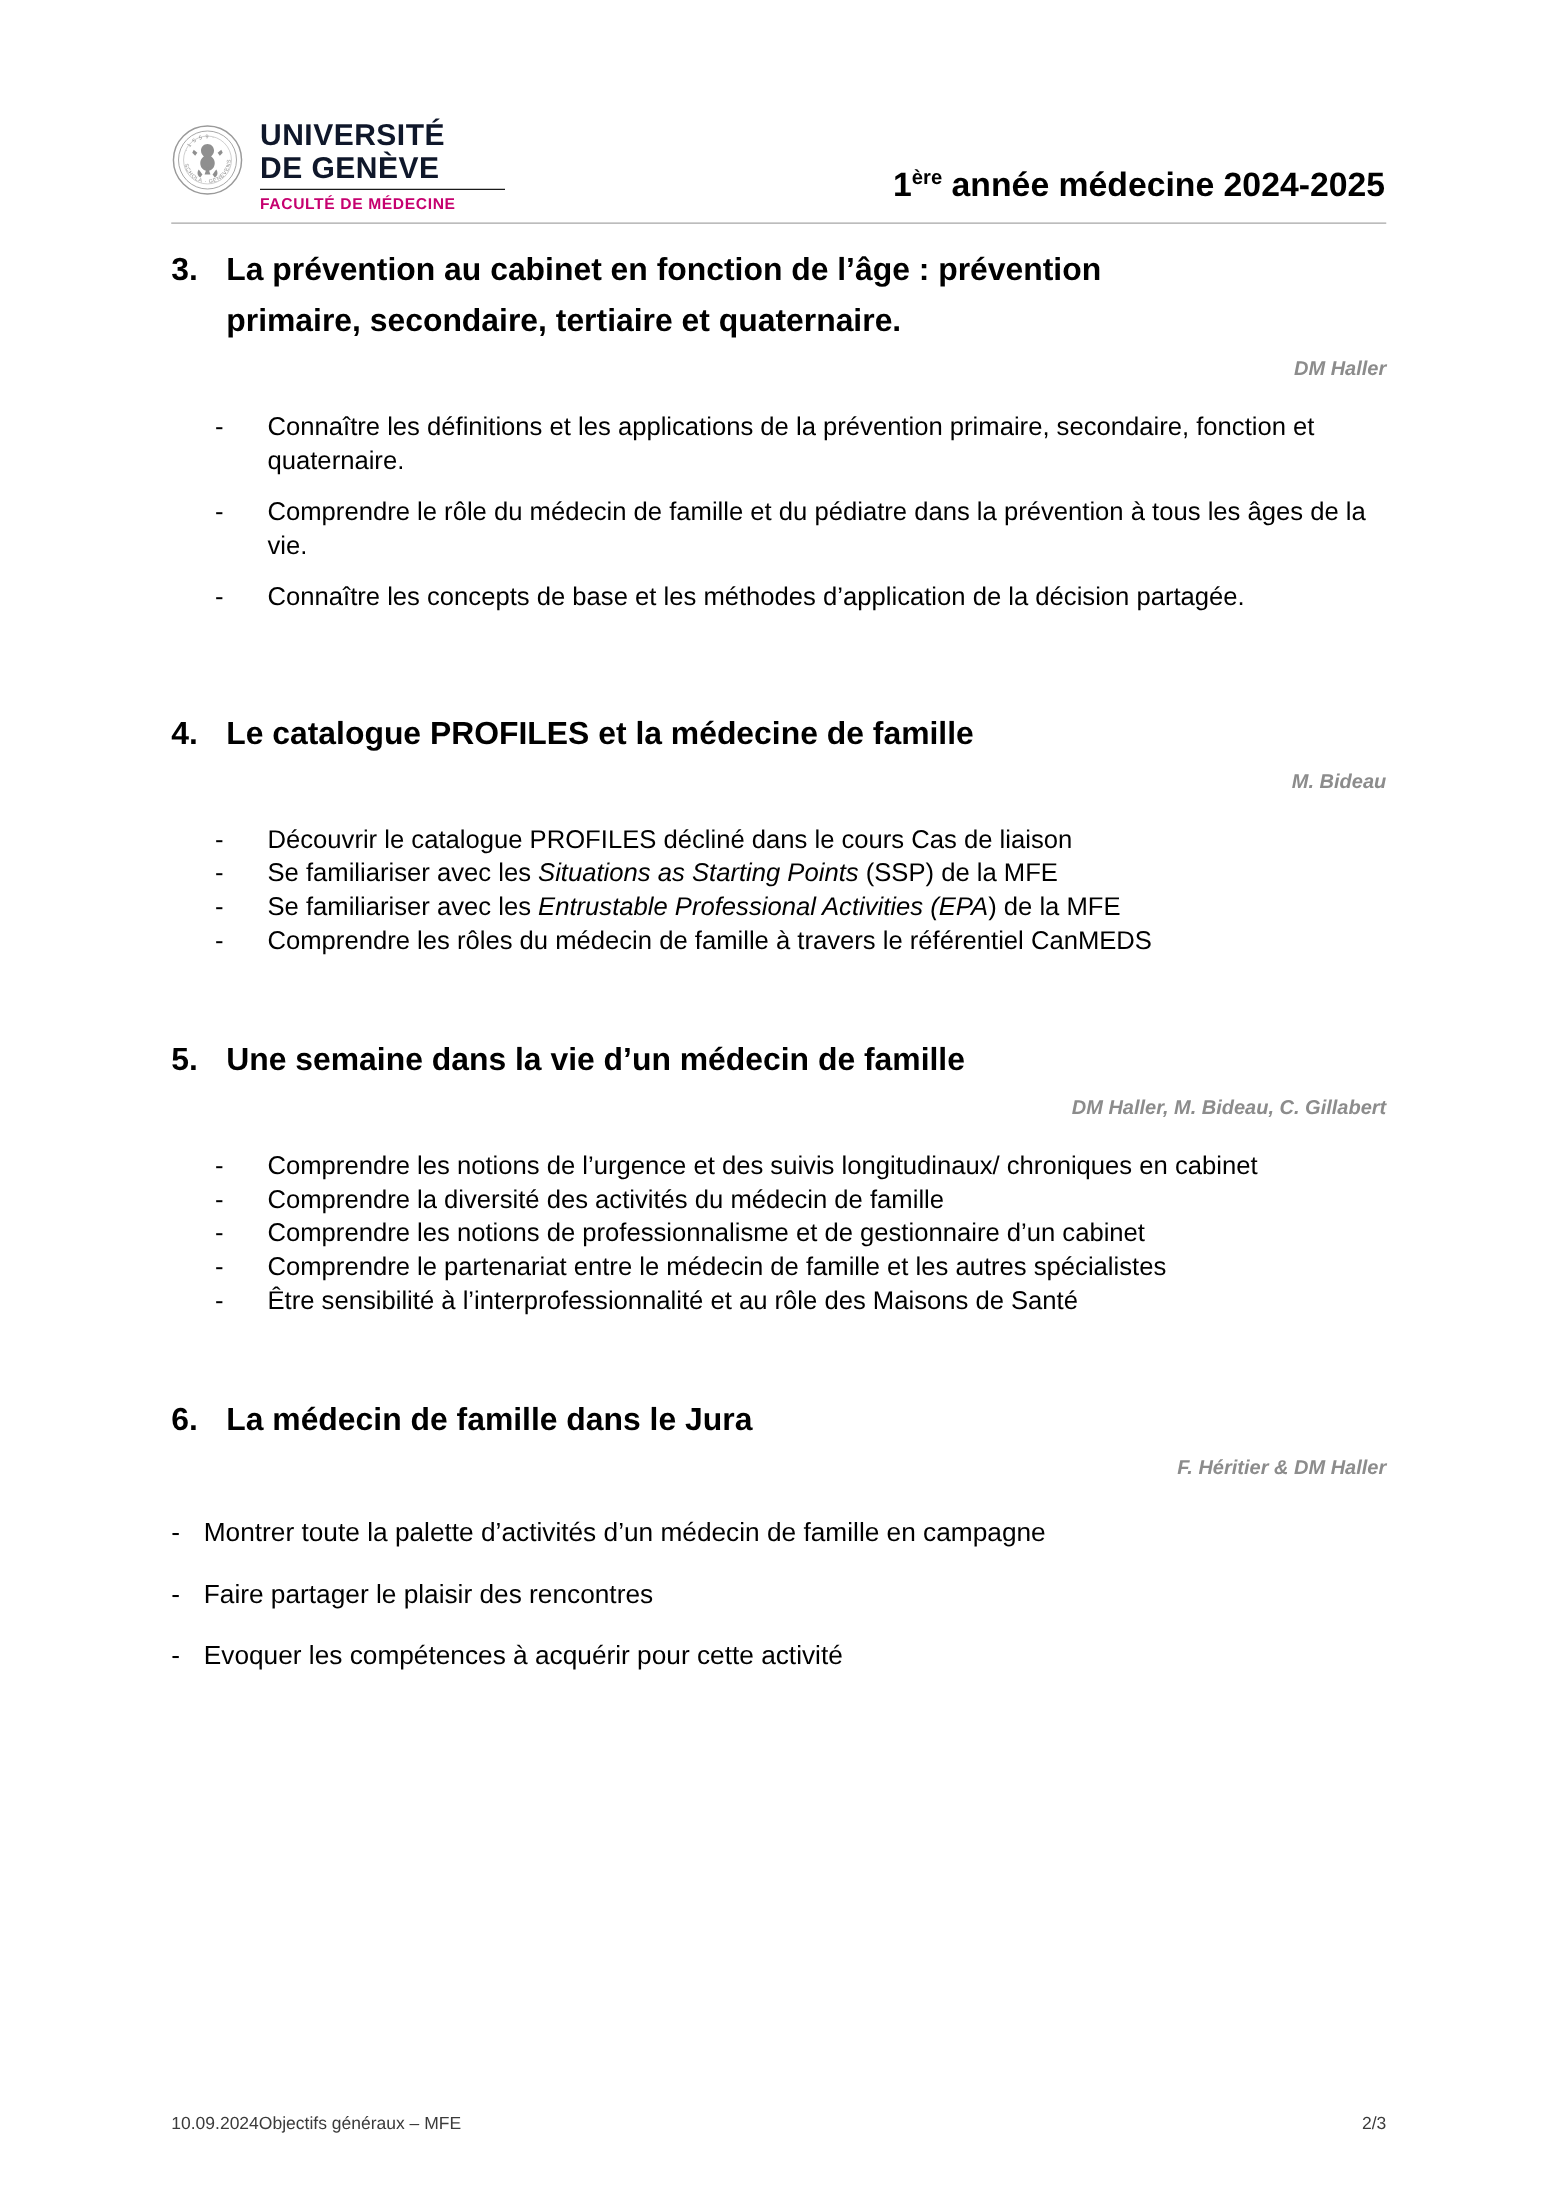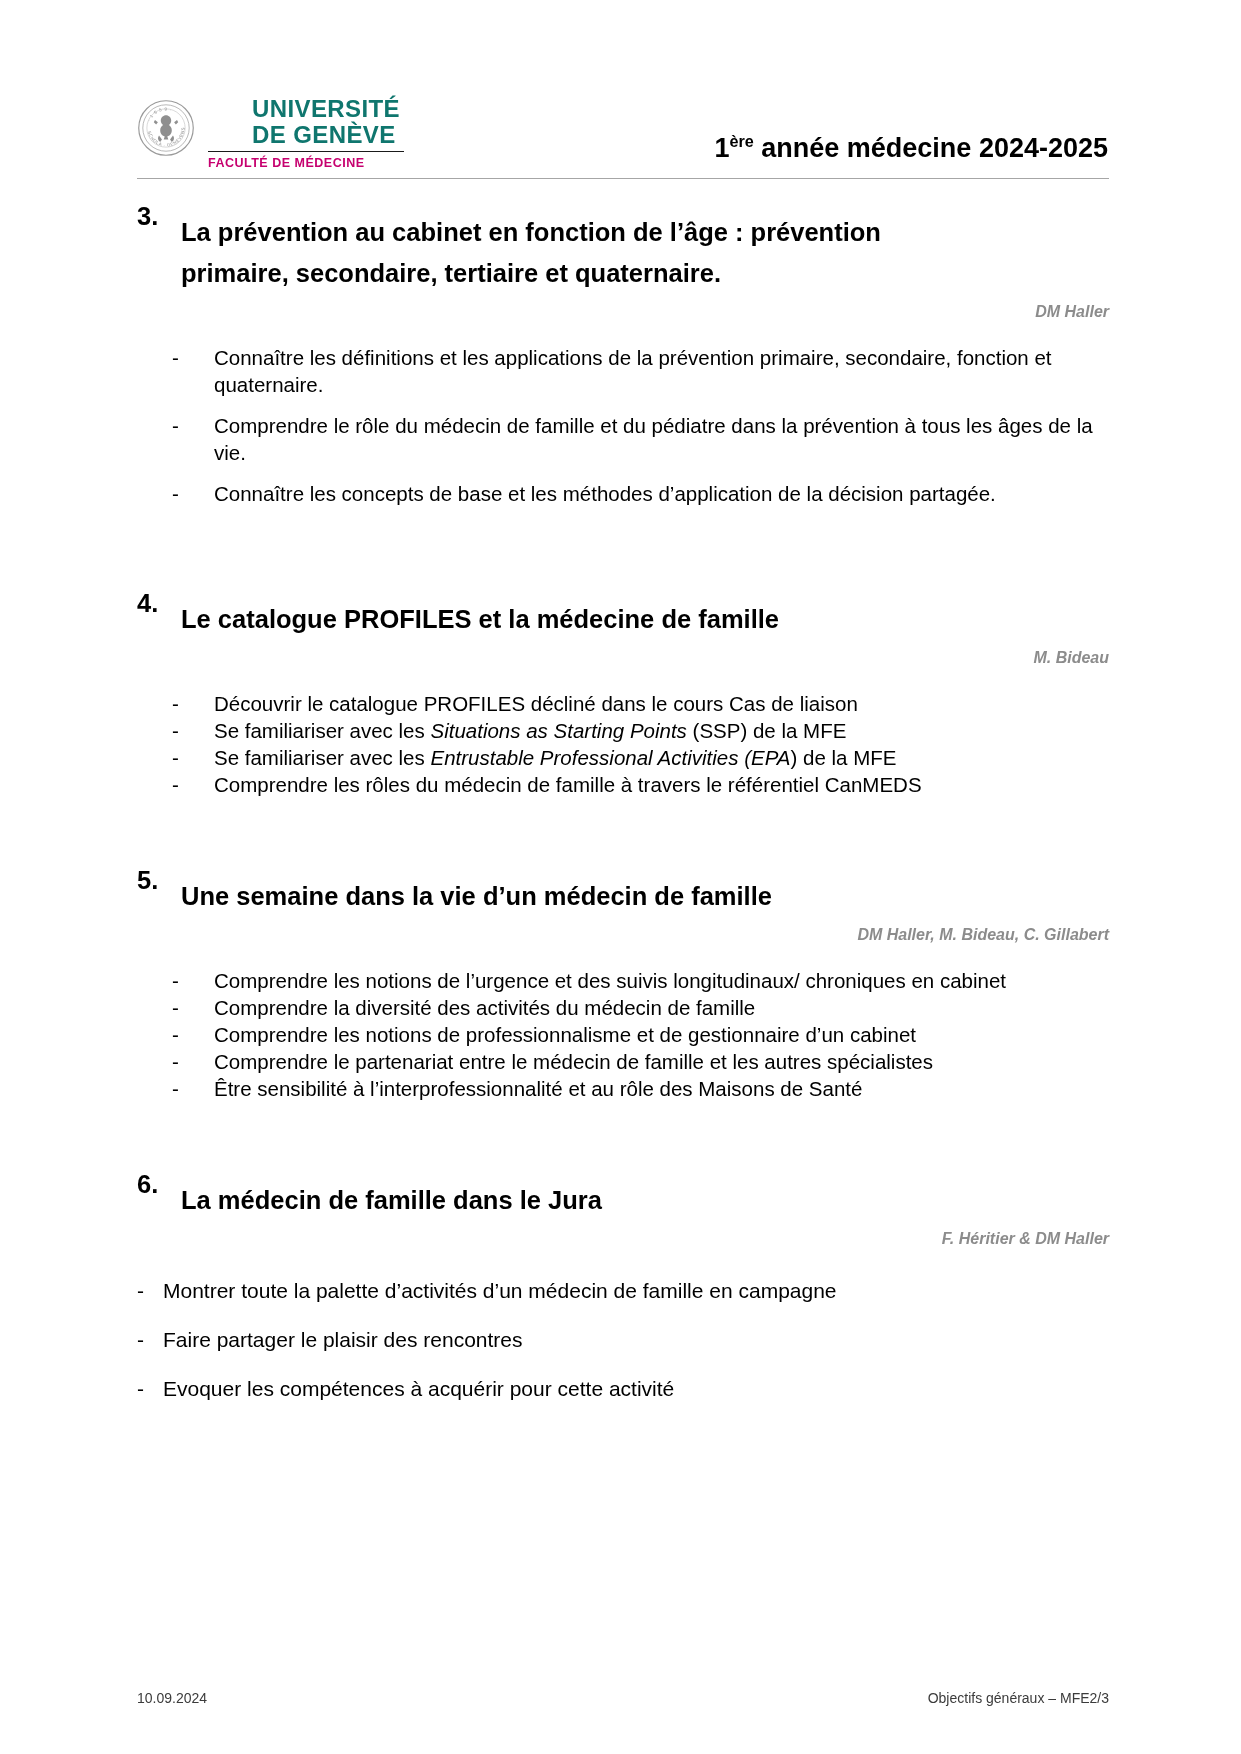--- a/index.html
+++ b/index.html
@@ -49,22 +49,21 @@
   }
   .logo-text {
     display: block;
   }
   .logo-line1, .logo-line2 {
     font-family: "Liberation Sans", sans-serif;
     font-weight: bold;
     font-size: 24px;
     letter-spacing: 0.4px;
     line-height: 26px;
-    color: #0f766e;
-    margin-left: 44px;
+    color: #0f172a;
   }
   .logo-rule {
     border-bottom: 1.6px solid #1a1a1a;
     width: 196px;
     margin-top: 3px;
     margin-bottom: 4px;
   }
   .logo-faculty {
     font-family: "Liberation Sans", sans-serif;
     font-weight: bold;
@@ -115,21 +114,20 @@
     line-height: 41px;
     color: #000;
   }
   .sec-num {
     width: 44px;
     flex: 0 0 44px;
   }
   .sec-title {
     flex: 1 1 auto;
     max-width: 800px;
-    margin-top: 16px;
   }
   .sec-author {
     font-family: "Liberation Sans", sans-serif;
     font-weight: bold;
     font-style: italic;
     font-size: 16px;
     color: #8c8c8c;
     margin-top: 8px;
     margin-left: 0px;
     line-height: 20px;
@@ -187,21 +185,21 @@
     left: 137px;
     bottom: 48px;
     width: 972px;
     display: flex;
     justify-content: space-between;
     align-items: baseline;
     font-family: "Liberation Sans", sans-serif;
     font-size: 14px;
     color: #3b3b3b;
   }
-  .footer .f-center { flex: 1 1 auto; text-align: right; }
+  .footer .f-center { flex: 1 1 auto; text-align: left; }
   .footer .f-left, .footer .f-right { flex: 0 0 auto; }
 </style>
 </head>
 <body>
 
 <div class="page">
 
   <div class="header">
     <div class="header-inner">
       <div class="logo-block">

